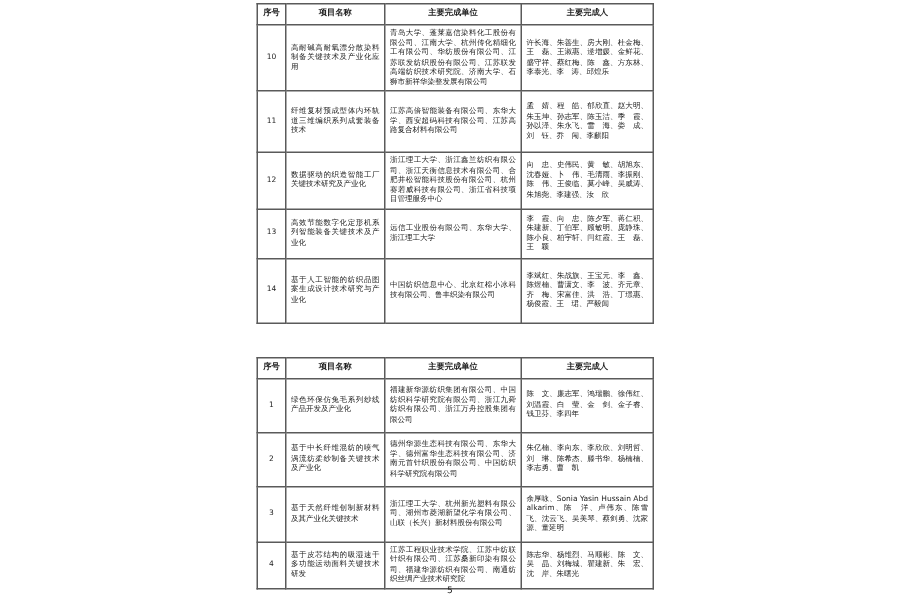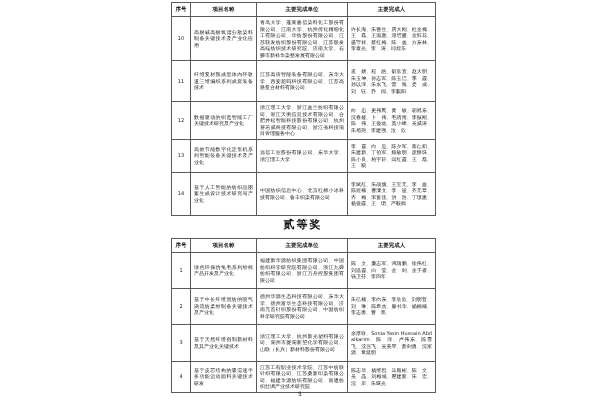--- a/index.html
+++ b/index.html
@@ -103,21 +103,20 @@
     </tr>
     <tr style="height:43px">
       <td class="seq">14</td>
       <td class="proj">基于人工智能的纺织品图案生成设计技术研究与产业化</td>
       <td class="units">中国纺织信息中心、北京红棉小冰科技有限公司、鲁丰织染有限公司</td>
       <td class="people">李斌红、朱战旗、王宝元、李　鑫、陈煜楠、曹潇文、李　波、齐元章、齐　梅、宋富佳、洪　浩、丁璟惠、杨俊霞、王　珺、严毅闻</td>
     </tr>
   </tbody>
     </table>
 
-  <div class="section-title">贰等奖</div>
 
   <table class="award" id="t2">
     <colgroup>
         <col style="width:19px">
         <col style="width:66px">
         <col style="width:91px">
         <col style="width:88px">
       </colgroup>
     <tbody>
         <tr style="height:13px">

